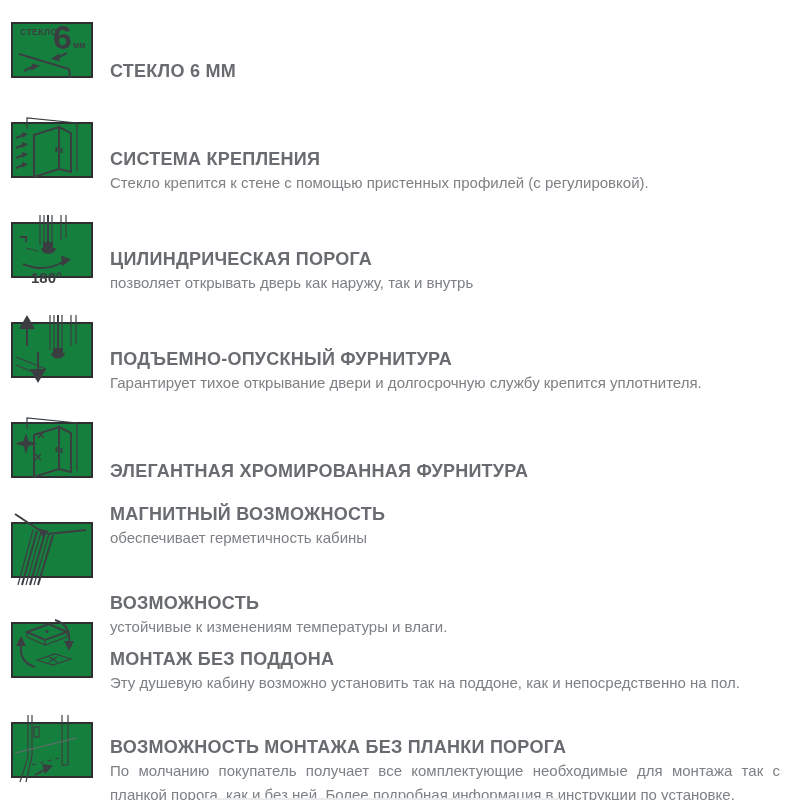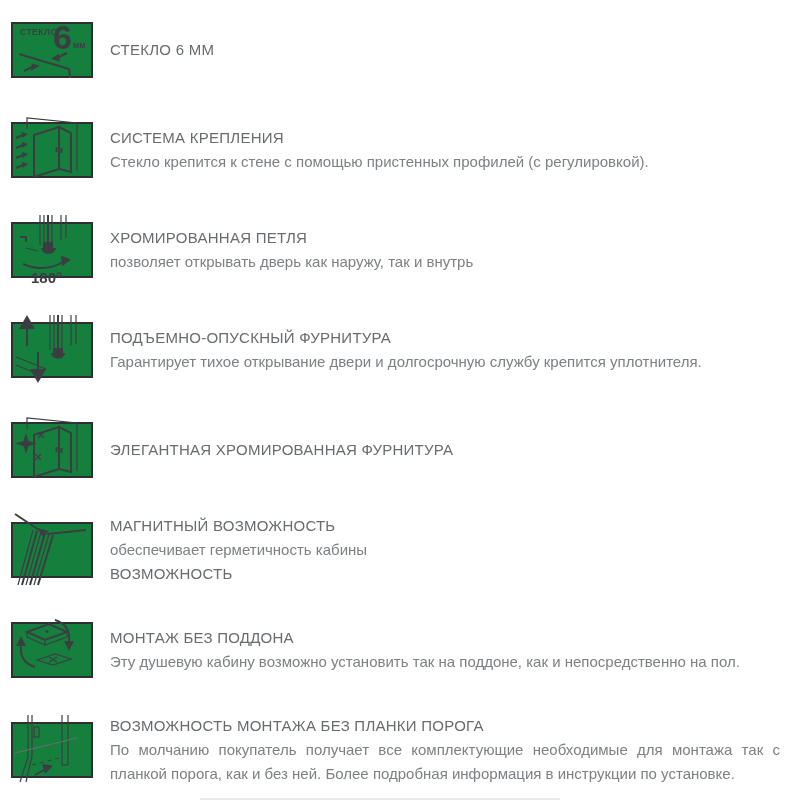--- a/index.html
+++ b/index.html
@@ -13,22 +13,22 @@
   .page { padding-left:11px; padding-top:0; }
   .feature-row { display:flex; align-items:center; height:100px; }
   .icon-box {
     flex:0 0 82px; width:82px; height:56px;
     border:2px solid #2d3033; background:#15803d;
     display:flex; align-items:center; 
   }
   .icon-box svg { display:block; }
   .feature-text { margin-left:17px; max-width:670px; }
   .feature-title {
-    font-size:15px; font-weight:400; color:#686b6f;
-    line-height:24px; letter-spacing:.25px;
+    font-size:18px; font-weight:700; color:#686b6f;
+    line-height:24px; letter-spacing:.25px;margin-top:41px;
   }
   .feature-body {
     font-size:15px; font-weight:400; color:#7d8084;
     line-height:24px;
   }
   .feature-body.justify { text-align:justify; }
   .feature-title:empty, .feature-body:empty { display:none; }
   .bottom-divider {
     position:absolute; bottom:0; left:200px; width:360px; height:2px;
     background:#e9eaeb;
@@ -101,21 +101,21 @@
         <polyline points="7,25 13,25 13,30" class="st" stroke-width="2"></polyline>
         <line x1="13" y1="36" x2="25" y2="39" class="st1"></line>
         <rect x="30" y="30" width="10" height="6" class="fil"></rect>
         <path d="M 28,36 A 7.5 6 0 0 0 43,36 Z" class="fil"></path>
         <path d="M 10,52 Q 31,61 50,50" class="st" stroke-width="2.6"></path>
         <polygon points="48,43.5 58,47.5 49,54.5" class="fil"></polygon>
         <text x="18" y="71" font-size="15" font-weight="bold" class="icon-text">180°</text>
       </svg>
     </div>
     <div class="feature-text">
-      <h3 class="feature-title">ХРОМИРОВАННАЯ ПЕТЛЯ</h3>
+      <h3 class="feature-title">ЦИЛИНДРИЧЕСКАЯ ПОРОГА</h3>
       <p class="feature-body">позволяет открывать дверь как наружу, так и внутрь</p>
     </div>
   </section>
 
   <section class="feature-row">
     <div class="icon-box">
       <svg width="78" height="76" viewBox="0 0 78 76">
         <line x1="37" y1="3" x2="37" y2="38" class="st1"></line>
         <line x1="41" y1="3" x2="41" y2="37" class="st1" stroke-width="1.4"></line>
         <line x1="45" y1="3" x2="45" y2="37" class="st" stroke-width="3"></line>
@@ -170,20 +170,21 @@
         <line x1="40" y1="23" x2="25" y2="73" class="st" stroke-width="2.2"></line>
         <line x1="2" y1="2" x2="26" y2="18" class="st" stroke-width="4"></line>
         <line x1="34" y1="22" x2="73" y2="18" class="st" stroke-width="4"></line>
         <polygon points="24,16 36,19 30,25" class="fil"></polygon>
       </svg>
     </div>
     <div class="feature-text">
       <h3 class="feature-title">МАГНИТНЫЙ ВОЗМОЖНОСТЬ</h3>
       <p class="feature-body">обеспечивает герметичность кабины</p>
       <h3 class="feature-title">ВОЗМОЖНОСТЬ</h3>
+      <p class="feature-body">устойчивые к изменениям температуры и влаги.</p>
     </div>
   </section>
 
   <section class="feature-row">
     <div class="icon-box">
       <svg width="78" height="76" viewBox="0 0 78 76">
         <polygon points="14,20 36,12 54,20 32,28" fill="#fff" class="st" stroke-width="1.8"></polygon>
         <line x1="14" y1="20" x2="14" y2="25" class="st1" stroke-width="1.6"></line>
         <line x1="32" y1="28" x2="32" y2="33" class="st1" stroke-width="1.6"></line>
         <line x1="54" y1="20" x2="54" y2="25" class="st1" stroke-width="1.6"></line>

